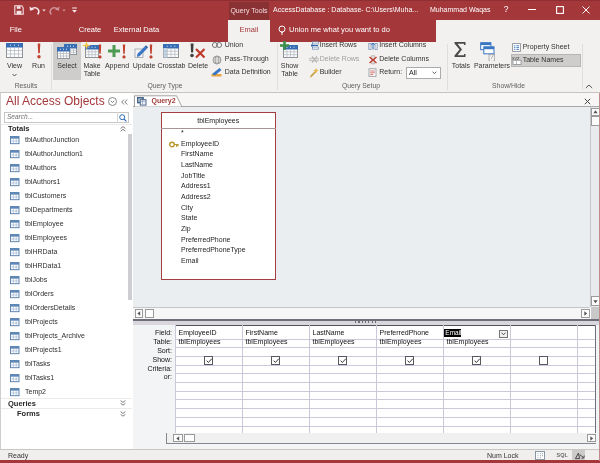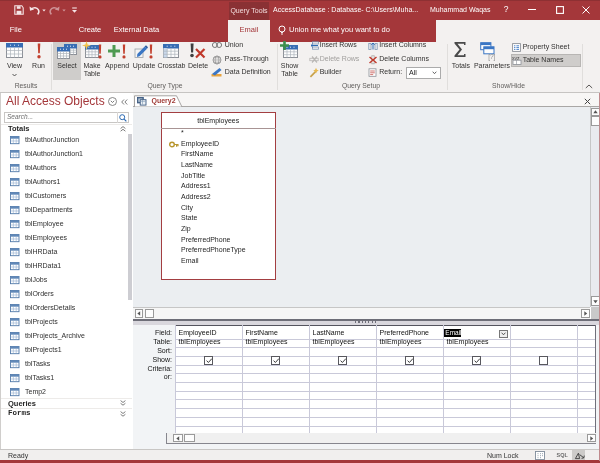--- a/index.html
+++ b/index.html
@@ -403,21 +403,21 @@
 <rect x="0.5" y="0.5" width="8.5" height="2.2" fill="#6088B8"></rect>
 <path d="M3.3 2.7 V7.3 M6.2 2.7 V7.3 M0.5 5 H9" stroke="#93AECE" stroke-width="0.6"></path>
     </svg>
 <div class="a" style="left:25px;top:387.6px;font-size:7px;color:#2F2F2F;">Temp2</div>
 <div class="a" style="left:0;top:398.0px;width:132px;border-top:1px solid #EDEBE9;"></div>
 <div class="a" style="left:8px;top:398.6px;font-size:7.5px;font-weight:bold;color:#262626;">Queries</div>
 <svg class="a" style="left:120px;top:400.4px;" width="6" height="6" viewBox="0 0 6 6">
 <path d="M0.6 0.6 L3 2.5 L5.4 0.6 M0.6 3.3 L3 5.2 L5.4 3.3" fill="none" stroke="#5A5A5A" stroke-width="0.8"></path>
     </svg>
 <div class="a" style="left:0;top:408.4px;width:132px;border-top:1px solid #EDEBE9;"></div>
-<div class="a" style="left:8px;top:409.0px;font-size:7.5px;font-weight:bold;color:#262626;font-family:Liberation Mono, monospace;">Forms</div>
+<div class="a" style="left:17px;top:409.0px;font-size:7.5px;font-weight:bold;color:#262626;">Forms</div>
 <svg class="a" style="left:120px;top:410.8px;" width="6" height="6" viewBox="0 0 6 6">
 <path d="M0.6 0.6 L3 2.5 L5.4 0.6 M0.6 3.3 L3 5.2 L5.4 3.3" fill="none" stroke="#5A5A5A" stroke-width="0.8"></path>
     </svg>
 <div class="a" style="left:128.3px;top:134px;width:3.7px;height:166px;background:#CDCDD2;"></div>
 <div class="a" style="left:133px;top:93px;width:467px;height:13.5px;background:#F7F6F5;border-bottom:1px solid #A9A7A5;"></div>
 <svg class="a" style="left:133.5px;top:94.5px;" width="49" height="12" viewBox="0 0 49 12">
 <path d="M0.5 12 V0.8 H42.5 L48 12 Z" fill="#FFFFFF" stroke="#9C9A98" stroke-width="0.9"></path>
     </svg>
 <svg class="a" style="left:137.4px;top:97.2px;" width="9.5" height="8.5" viewBox="0 0 9.5 8.5">
 <rect x="0.5" y="0.5" width="5.8" height="5.4" fill="#4A6B8C" stroke="#3D5A80" stroke-width="0.9"></rect>

